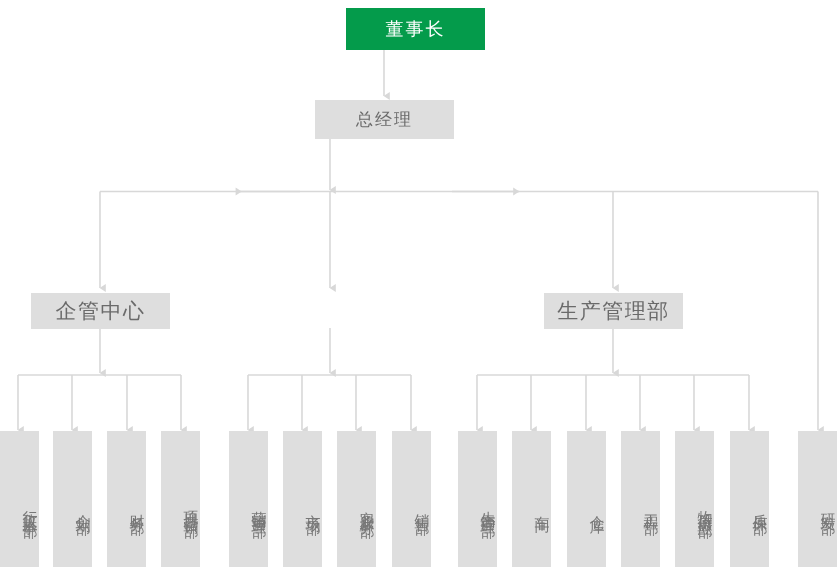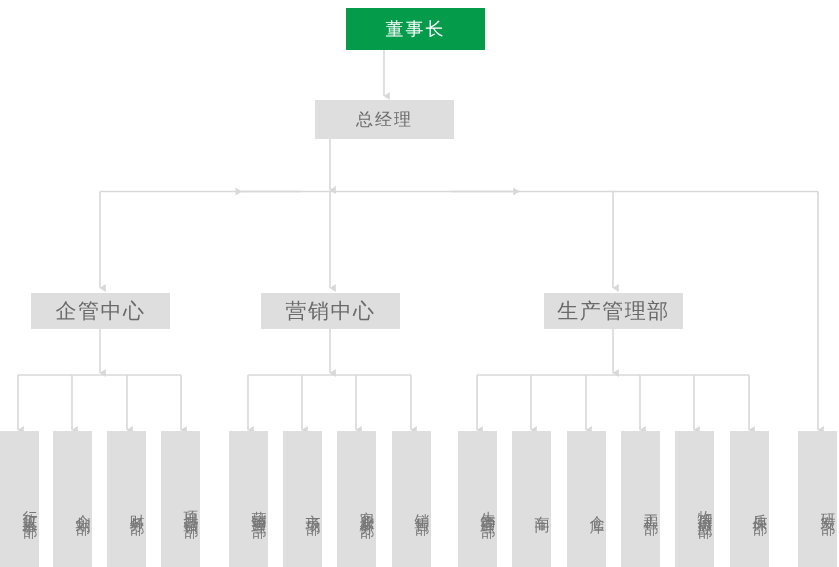--- a/index.html
+++ b/index.html
@@ -134,23 +134,20 @@
     <span>董事长</span>
   </div>
 
   <div class="node level2" style="left:315px; top:100px; width:139px; height:39px;">
     <span>总经理</span>
   </div>
 
   <div class="node center" style="left:31px; top:293px; width:139px; height:36px;">
     <span>企管中心</span>
   </div>
-  <div class="node center" style="left:261px; top:293px; width:139px; height:36px;">
-    <span>营销中心</span>
-  </div>
   <div class="node center" style="left:544px; top:293px; width:139px; height:36px;">
     <span>生产管理部</span>
   </div>
 
   <div class="node leaf" style="left:0px; top:431px; width:39px; height:136px;">
     <span>行政人事部</span>
   </div>
   <div class="node leaf" style="left:53px; top:431px; width:39px; height:136px;">
     <span>企划部</span>
   </div>

